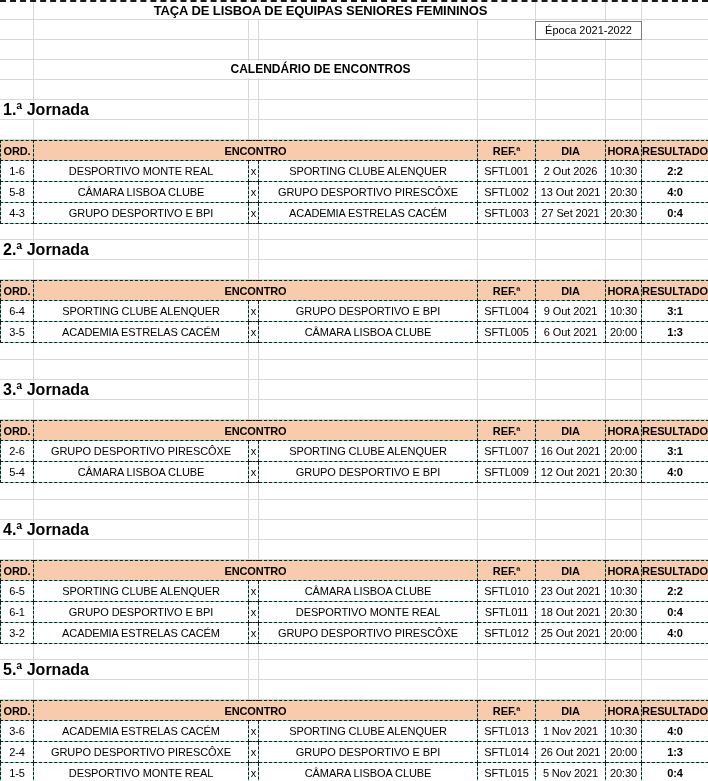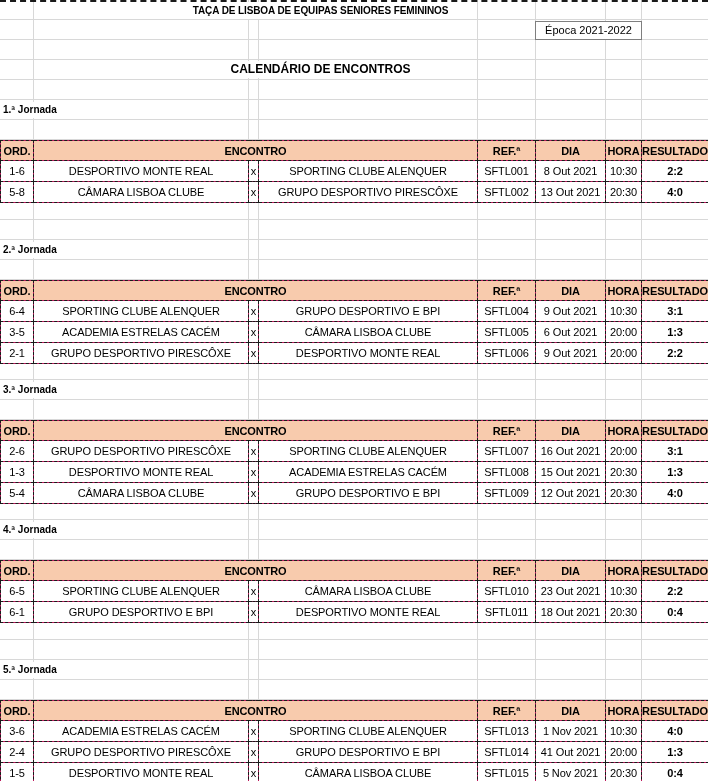--- a/index.html
+++ b/index.html
@@ -9,35 +9,35 @@
   }
   
   .hgrid{
     position:absolute;left:0;top:0;width:708px;height:781px;z-index:0;
     background:repeating-linear-gradient(to bottom,transparent 0px,transparent 19px,#d8d8d8 19px,#d8d8d8 20px);
   }
   .vline{position:absolute;top:0;bottom:0;width:1px;background:#d8d8d8;z-index:0;}
   .top-dash{position:absolute;left:0;top:0;width:708px;height:0;border-top:2px dashed #1a1a1a;z-index:3;}
   
   .title-row{position:absolute;top:2px;left:0;width:641px;text-align:center;z-index:2;}
-  .title-row span{display:inline-block;background:#fff;font-weight:bold;font-size:10px;line-height:17px;padding:0 8px;letter-spacing:-0.1px;white-space:nowrap;}
+  .title-row span{display:inline-block;background:#fff;font-weight:bold;font-size:13px;line-height:17px;padding:0 8px;letter-spacing:-0.1px;white-space:nowrap;}
   .epoca-cell{
     position:absolute;left:535px;top:21px;width:107px;height:19px;box-sizing:border-box;z-index:2;
     background:#fff;border:1px solid #7f7f7f;text-align:center;line-height:17px;white-space:nowrap;
   }
   .subtitle-row{position:absolute;top:61px;left:0;width:641px;text-align:center;z-index:2;}
   .subtitle-row span{display:inline-block;background:#fff;font-weight:bold;font-size:12px;line-height:17px;padding:0 8px;white-space:nowrap;}
   
   #rounds{position:absolute;top:100px;left:0;width:708px;z-index:2;}
   .round-section{position:relative;width:708px;height:140px;}
   .jornada-label-row{position:absolute;top:2px;left:0;height:16px;}
-  .jornada-label{display:inline-block;background:#fff;font-weight:bold;font-size:10px;line-height:16px;padding:0 6px 0 3px;white-space:nowrap;}
+  .jornada-label{display:inline-block;background:#fff;font-weight:bold;font-size:16px;line-height:16px;padding:0 6px 0 3px;white-space:nowrap;}
   table.round-table{
     position:absolute;top:40px;left:0;width:708px;border-collapse:collapse;table-layout:fixed;
-    background:#be185d;
+    background:#5eead4;
   }
   table.round-table th,table.round-table td{
     border:1px dashed #1a1a1a;padding:0;text-align:center;vertical-align:middle;
     white-space:nowrap;overflow:hidden;letter-spacing:-0.1px;
   }
   table.round-table th{background:#F8CBAD;font-weight:bold;font-size:11px;height:19px;}
   table.round-table td{background:#fff;font-size:11px;height:20px;}
   td.c-res{font-weight:bold;}
   th.h-res{font-size:10.5px;}
 </style>
@@ -89,33 +89,43 @@
         </tr>
       </thead>
       <tbody>
 
       <tr class="match-row">
           <td class="c-ord">1-6</td>
           <td class="c-team">DESPORTIVO MONTE REAL</td>
           <td class="c-x">x</td>
           <td class="c-team">SPORTING CLUBE ALENQUER</td>
           <td class="c-ref">SFTL001</td>
-          <td class="c-dia">8 Out 2021</td>
+          <td class="c-dia">2 Out 2026</td>
           <td class="c-hora">10:30</td>
           <td class="c-res">2:2</td>
         </tr>
           <tr class="match-row">
           <td class="c-ord">5-8</td>
           <td class="c-team">CÂMARA LISBOA CLUBE</td>
           <td class="c-x">x</td>
           <td class="c-team">GRUPO DESPORTIVO PIRESCÔXE</td>
           <td class="c-ref">SFTL002</td>
           <td class="c-dia">13 Out 2021</td>
           <td class="c-hora">20:30</td>
           <td class="c-res">4:0</td>
+        </tr>
+          <tr class="match-row">
+          <td class="c-ord">4-3</td>
+          <td class="c-team">GRUPO DESPORTIVO E BPI</td>
+          <td class="c-x">x</td>
+          <td class="c-team">ACADEMIA ESTRELAS CACÉM</td>
+          <td class="c-ref">SFTL003</td>
+          <td class="c-dia">27 Set 2021</td>
+          <td class="c-hora">20:30</td>
+          <td class="c-res">0:4</td>
         </tr>
         </tbody>
     </table>
   </section>
 
   <section class="round-section">
     <div class="jornada-label-row">
       <span class="jornada-label">2.ª Jornada</span>
     </div>
     <table class="round-table">
@@ -154,30 +164,20 @@
           <tr class="match-row">
           <td class="c-ord">3-5</td>
           <td class="c-team">ACADEMIA ESTRELAS CACÉM</td>
           <td class="c-x">x</td>
           <td class="c-team">CÂMARA LISBOA CLUBE</td>
           <td class="c-ref">SFTL005</td>
           <td class="c-dia">6 Out 2021</td>
           <td class="c-hora">20:00</td>
           <td class="c-res">1:3</td>
         </tr>
-          <tr class="match-row">
-          <td class="c-ord">2-1</td>
-          <td class="c-team">GRUPO DESPORTIVO PIRESCÔXE</td>
-          <td class="c-x">x</td>
-          <td class="c-team">DESPORTIVO MONTE REAL</td>
-          <td class="c-ref">SFTL006</td>
-          <td class="c-dia">9 Out 2021</td>
-          <td class="c-hora">20:00</td>
-          <td class="c-res">2:2</td>
-        </tr>
         </tbody>
     </table>
   </section>
 
   <section class="round-section">
     <div class="jornada-label-row">
       <span class="jornada-label">3.ª Jornada</span>
     </div>
     <table class="round-table">
       <colgroup>
@@ -206,30 +206,20 @@
           <td class="c-ord">2-6</td>
           <td class="c-team">GRUPO DESPORTIVO PIRESCÔXE</td>
           <td class="c-x">x</td>
           <td class="c-team">SPORTING CLUBE ALENQUER</td>
           <td class="c-ref">SFTL007</td>
           <td class="c-dia">16 Out 2021</td>
           <td class="c-hora">20:00</td>
           <td class="c-res">3:1</td>
         </tr>
           <tr class="match-row">
-          <td class="c-ord">1-3</td>
-          <td class="c-team">DESPORTIVO MONTE REAL</td>
-          <td class="c-x">x</td>
-          <td class="c-team">ACADEMIA ESTRELAS CACÉM</td>
-          <td class="c-ref">SFTL008</td>
-          <td class="c-dia">15 Out 2021</td>
-          <td class="c-hora">20:30</td>
-          <td class="c-res">1:3</td>
-        </tr>
-          <tr class="match-row">
           <td class="c-ord">5-4</td>
           <td class="c-team">CÂMARA LISBOA CLUBE</td>
           <td class="c-x">x</td>
           <td class="c-team">GRUPO DESPORTIVO E BPI</td>
           <td class="c-ref">SFTL009</td>
           <td class="c-dia">12 Out 2021</td>
           <td class="c-hora">20:30</td>
           <td class="c-res">4:0</td>
         </tr>
         </tbody>
@@ -276,20 +266,30 @@
           <tr class="match-row">
           <td class="c-ord">6-1</td>
           <td class="c-team">GRUPO DESPORTIVO E BPI</td>
           <td class="c-x">x</td>
           <td class="c-team">DESPORTIVO MONTE REAL</td>
           <td class="c-ref">SFTL011</td>
           <td class="c-dia">18 Out 2021</td>
           <td class="c-hora">20:30</td>
           <td class="c-res">0:4</td>
         </tr>
+          <tr class="match-row">
+          <td class="c-ord">3-2</td>
+          <td class="c-team">ACADEMIA ESTRELAS CACÉM</td>
+          <td class="c-x">x</td>
+          <td class="c-team">GRUPO DESPORTIVO PIRESCÔXE</td>
+          <td class="c-ref">SFTL012</td>
+          <td class="c-dia">25 Out 2021</td>
+          <td class="c-hora">20:00</td>
+          <td class="c-res">4:0</td>
+        </tr>
         </tbody>
     </table>
   </section>
 
   <section class="round-section">
     <div class="jornada-label-row">
       <span class="jornada-label">5.ª Jornada</span>
     </div>
     <table class="round-table">
       <colgroup>
@@ -323,21 +323,21 @@
           <td class="c-dia">1 Nov 2021</td>
           <td class="c-hora">10:30</td>
           <td class="c-res">4:0</td>
         </tr>
           <tr class="match-row">
           <td class="c-ord">2-4</td>
           <td class="c-team">GRUPO DESPORTIVO PIRESCÔXE</td>
           <td class="c-x">x</td>
           <td class="c-team">GRUPO DESPORTIVO E BPI</td>
           <td class="c-ref">SFTL014</td>
-          <td class="c-dia">41 Out 2021</td>
+          <td class="c-dia">26 Out 2021</td>
           <td class="c-hora">20:00</td>
           <td class="c-res">1:3</td>
         </tr>
           <tr class="match-row">
           <td class="c-ord">1-5</td>
           <td class="c-team">DESPORTIVO MONTE REAL</td>
           <td class="c-x">x</td>
           <td class="c-team">CÂMARA LISBOA CLUBE</td>
           <td class="c-ref">SFTL015</td>
           <td class="c-dia">5 Nov 2021</td>

